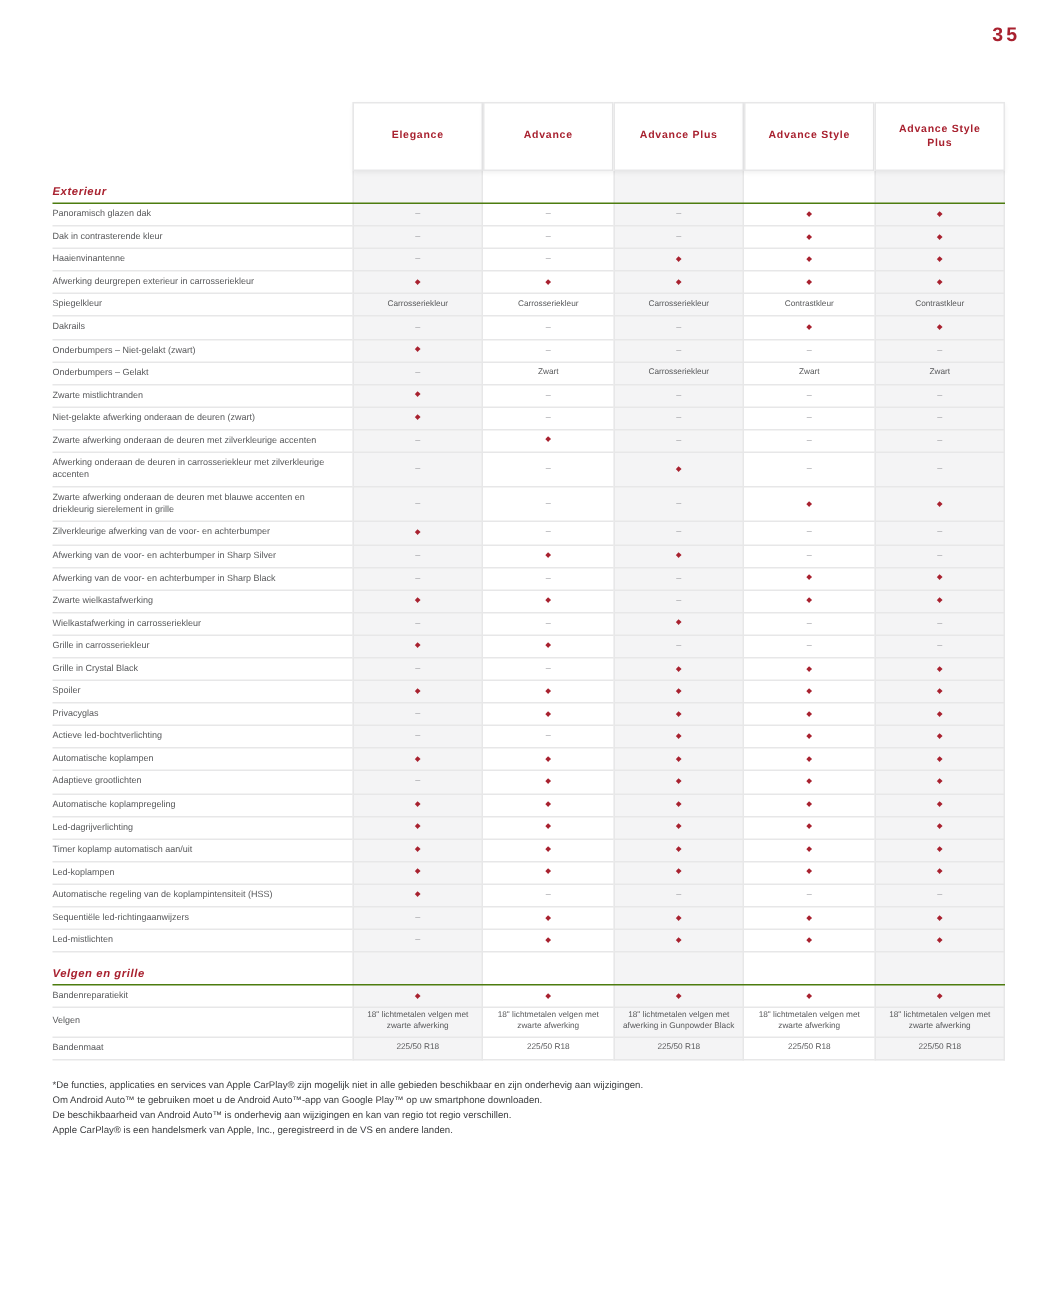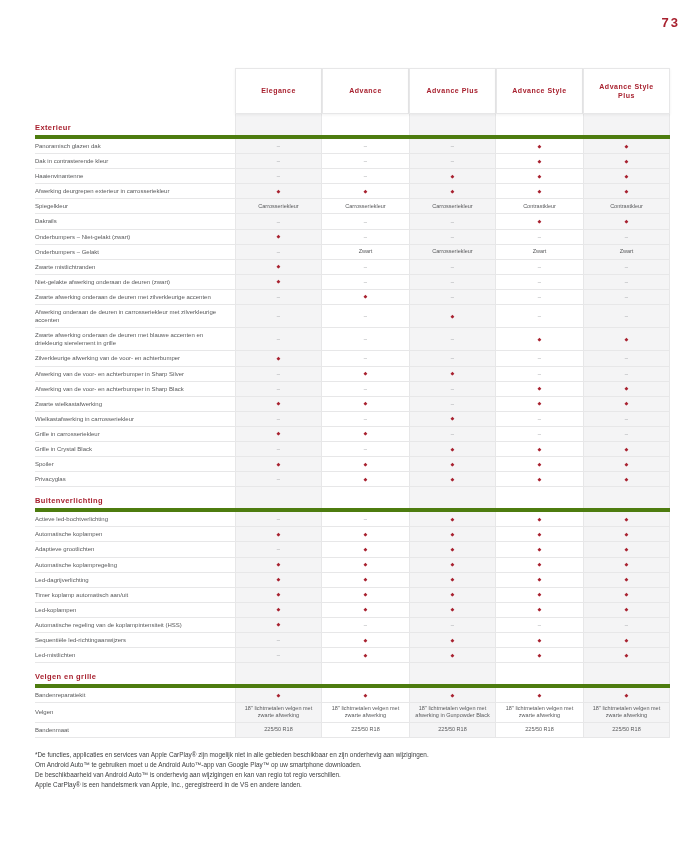--- a/index.html
+++ b/index.html
@@ -13,34 +13,34 @@
   .band { position:absolute; top:0; bottom:0; width:87px; background:var(--band);
           border-left:1px solid var(--line); border-right:1px solid var(--line); }
   .band-1 { left:200px; } .band-2 { left:374px; } .band-3 { left:548px; }
   .grid { position:relative; display:grid; grid-template-columns:200px repeat(5,87px); }
   .colhead { height:46px; background:#fff; border:1px solid var(--line);
              box-shadow:0 1px 3px rgba(0,0,0,.06);
              display:flex; align-items:center; justify-content:center; text-align:center;
              color:var(--red); font-size:7px; font-weight:bold; letter-spacing:.5px;
              padding:0 10px; line-height:1.35; }
   .section-title { grid-column:1/-1; color:var(--red); font-size:7.5px; font-weight:bold;
-                   letter-spacing:.4px; padding:9px 0 3px; border-bottom:4px solid #4d7c0f; }
+                   letter-spacing:.4px; padding:9px 0 3px; border-bottom:1px solid #4d7c0f;font-style:italic; }
   .cell { border-bottom:1px solid var(--line); display:flex; align-items:center; min-height:14px; }
   .rowlabel { font-size:6px; color:var(--text); padding:3px 12px 3px 0; line-height:1.35; }
   .val { justify-content:center; text-align:center; font-size:5.5px; color:var(--text);
          padding:2px 4px; line-height:1.3; }
   .diamond { color:var(--red); font-size:5px; line-height:1; }
   .dash { color:var(--muted); font-size:6px; line-height:1; }
   .footnotes { margin:12px 30px 0 35px; }
   .footnote { font-size:6.4px; color:#3f4042; line-height:1.6; }
 </style>
 </head>
 <body>
 
-<div class="page-number">73</div>
+<div class="page-number">35</div>
 
 <div class="table-wrap">
   <div class="band band-1"></div>
   <div class="band band-2"></div>
   <div class="band band-3"></div>
   <div class="grid" id="grid">
       <div class="corner"></div>
       <div class="colhead">Elegance</div>
       <div class="colhead">Advance</div>
       <div class="colhead">Advance Plus</div>
@@ -374,21 +374,20 @@
       </div>
       <div class="val cell">
         <span class="diamond">◆</span>
       </div>
       <div class="val cell">
         <span class="diamond">◆</span>
       </div>
       <div class="val cell">
         <span class="diamond">◆</span>
       </div>
-      <div class="section-title">Buitenverlichting</div>
       <div class="rowlabel cell">Actieve led-bochtverlichting</div>
       <div class="val cell">
         <span class="dash">–</span>
       </div>
       <div class="val cell">
         <span class="dash">–</span>
       </div>
       <div class="val cell">
         <span class="diamond">◆</span>
       </div>

